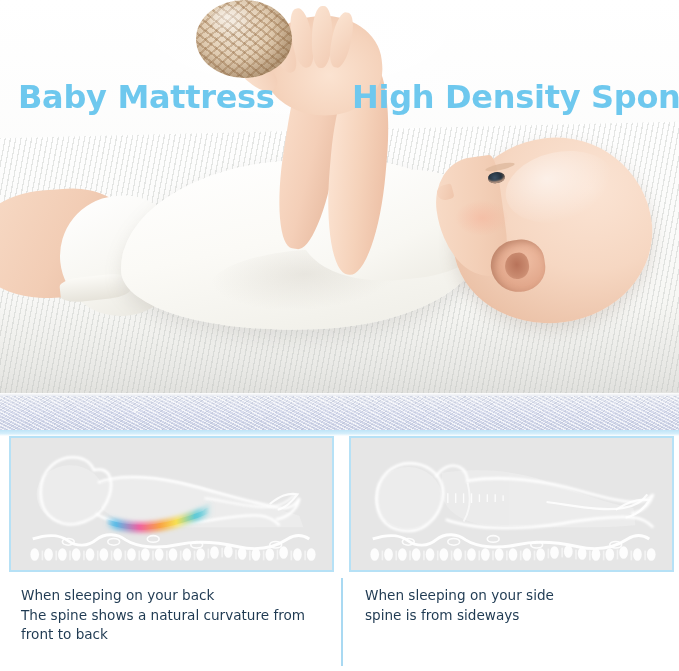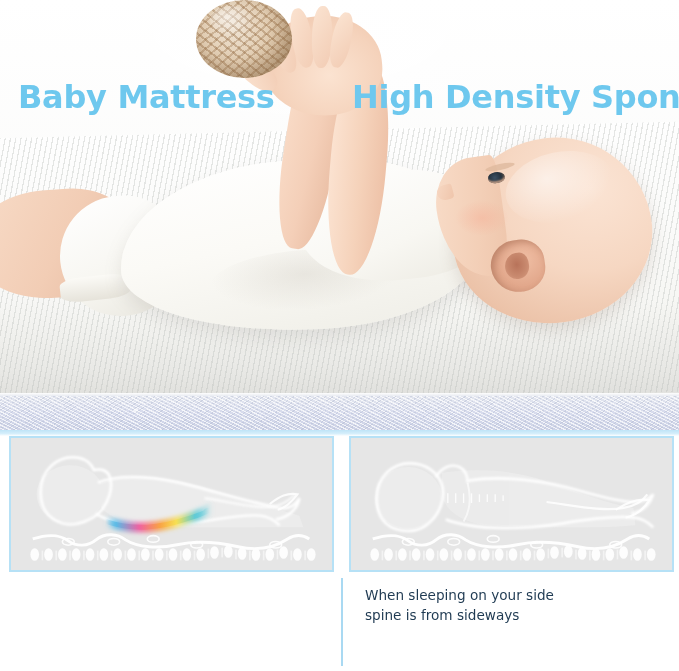--- a/index.html
+++ b/index.html
@@ -482,20 +482,23 @@
               <rect x="213" y="113" width="1.6" height="10"></rect>
             <rect x="227" y="115" width="1.6" height="10"></rect>
               <rect x="241" y="116" width="1.6" height="10"></rect>
             <rect x="255" y="116" width="1.6" height="10"></rect>
               <rect x="269" y="115" width="1.6" height="10"></rect>
             <rect x="283" y="116" width="1.6" height="10"></rect>
               <rect x="297" y="116" width="1.6" height="10"></rect>
           </g>
         </svg>
       </div>
+      <div class="panel-caption">When sleeping on your back
+The spine shows a natural curvature from
+front to back</div>
     </div>
 
     <div class="panel" id="panel-right">
       <div class="illus">
         <svg class="sil" viewBox="0 0 325 136" preserveAspectRatio="none">
           <defs>
             <linearGradient id="spineStraight" x1="0" y1="0" x2="1" y2="0">
               <stop offset="0%" stop-color="#3fa9e0" stop-opacity="0"></stop>
               <stop offset="8%" stop-color="#3fa9e0" stop-opacity=".9"></stop>
               <stop offset="30%" stop-color="#b46ad8" stop-opacity=".9"></stop>

